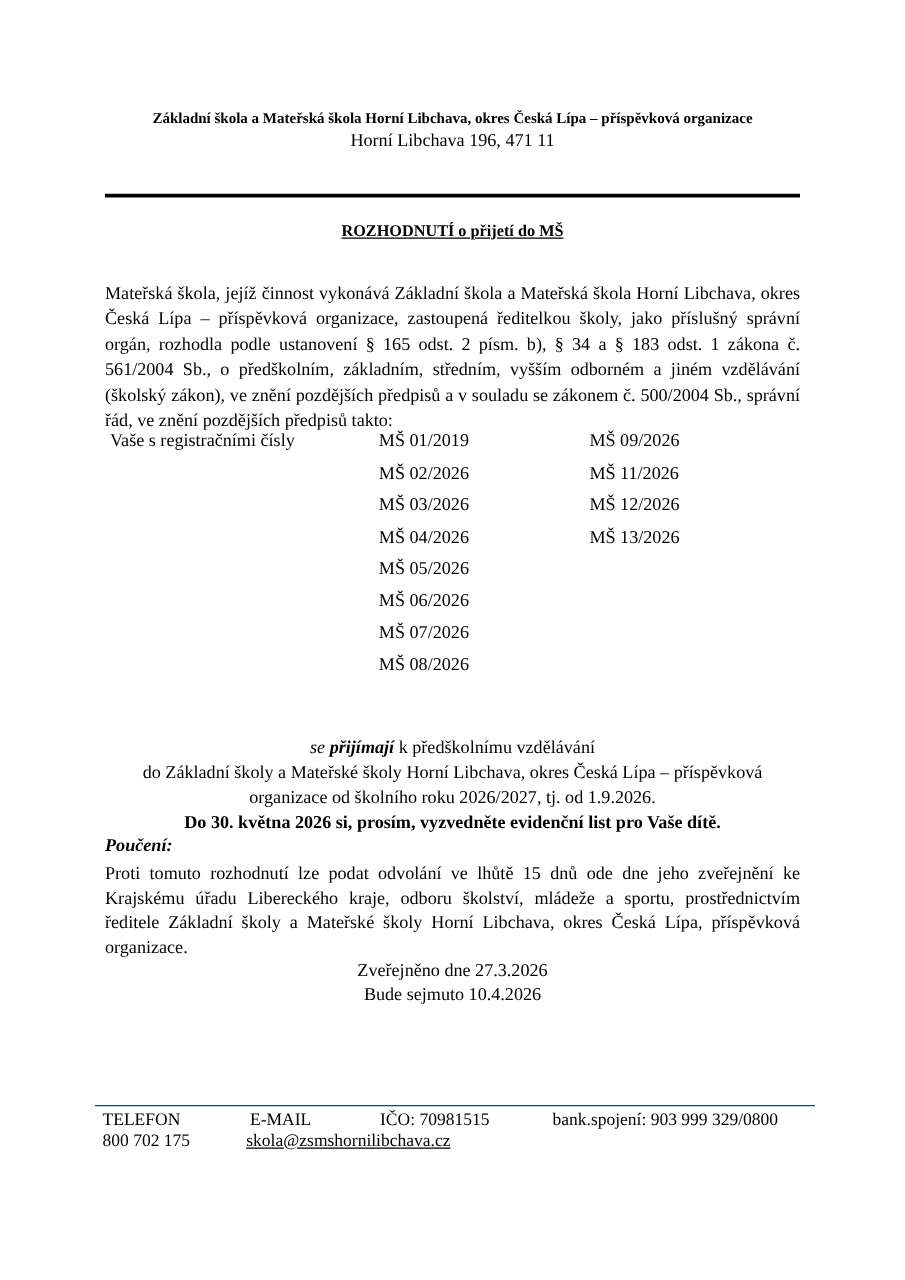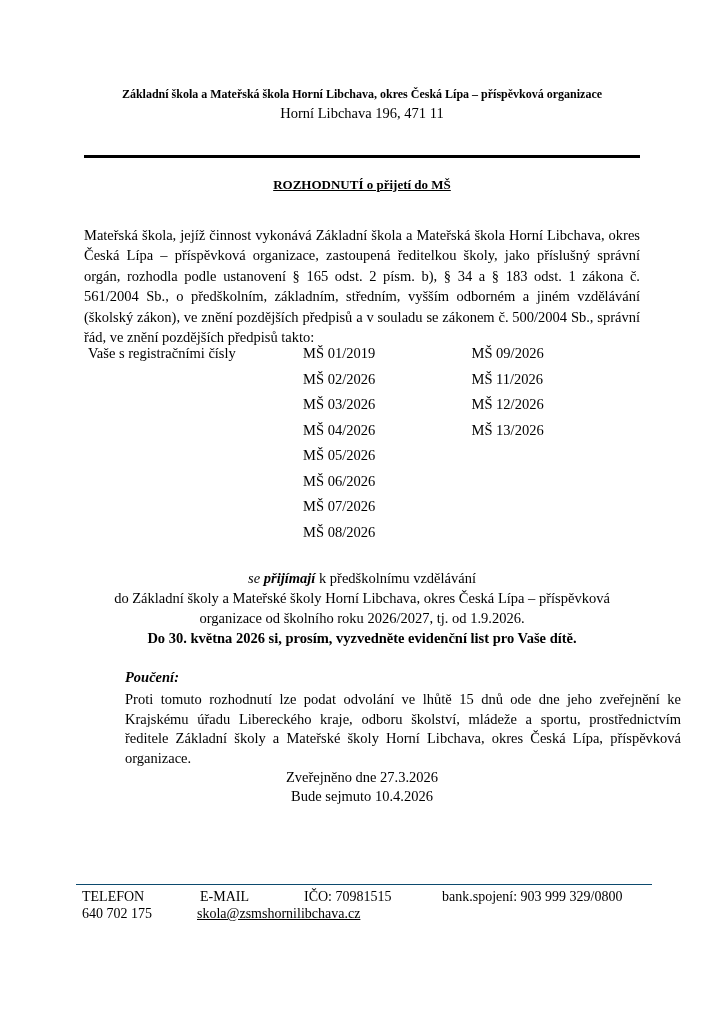--- a/index.html
+++ b/index.html
@@ -62,33 +62,32 @@
     top: 341px;
     display: flex;
     line-height: 25.5px;
   }
   .reg-label { width: 217px; padding-left: 4px; }
   .reg-col { width: 170px; }
 
   
   .admission {
     position: absolute;
-    top: 568px;
+    top: 588px;
     text-align: center;
     line-height: 20px;
   }
   .it { font-style: italic; }
   .bi { font-style: italic; font-weight: bold; }
   .bold-line { font-weight: bold; }
 
   
   .notice {
     position: absolute;
     top: 667px;
-    margin-left: 41px;
   }
   .notice-heading {
     font-weight: bold;
     font-style: italic;
     line-height: 21px;
     margin: 0;
   }
   .notice-body {
     margin: 2px 0 0 0;
     text-align: justify;
@@ -172,17 +171,17 @@
   <div class="dates content-x">
     <div>Zveřejněno dne 27.3.2026</div>
     <div>Bude sejmuto 10.4.2026</div>
   </div>
 
   <footer class="doc-footer">
     <span class="f-telefon-label">TELEFON</span>
     <span class="f-email-label">E-MAIL</span>
     <span class="f-ico">IČO: 70981515</span>
     <span class="f-bank">bank.spojení: 903 999 329/0800</span>
-    <span class="f-telefon-value">640 702 175</span>
+    <span class="f-telefon-value">800 702 175</span>
     <span class="f-email-value">skola@zsmshornilibchava.cz</span>
   </footer>
 
 </div>
 
 </body></html>

